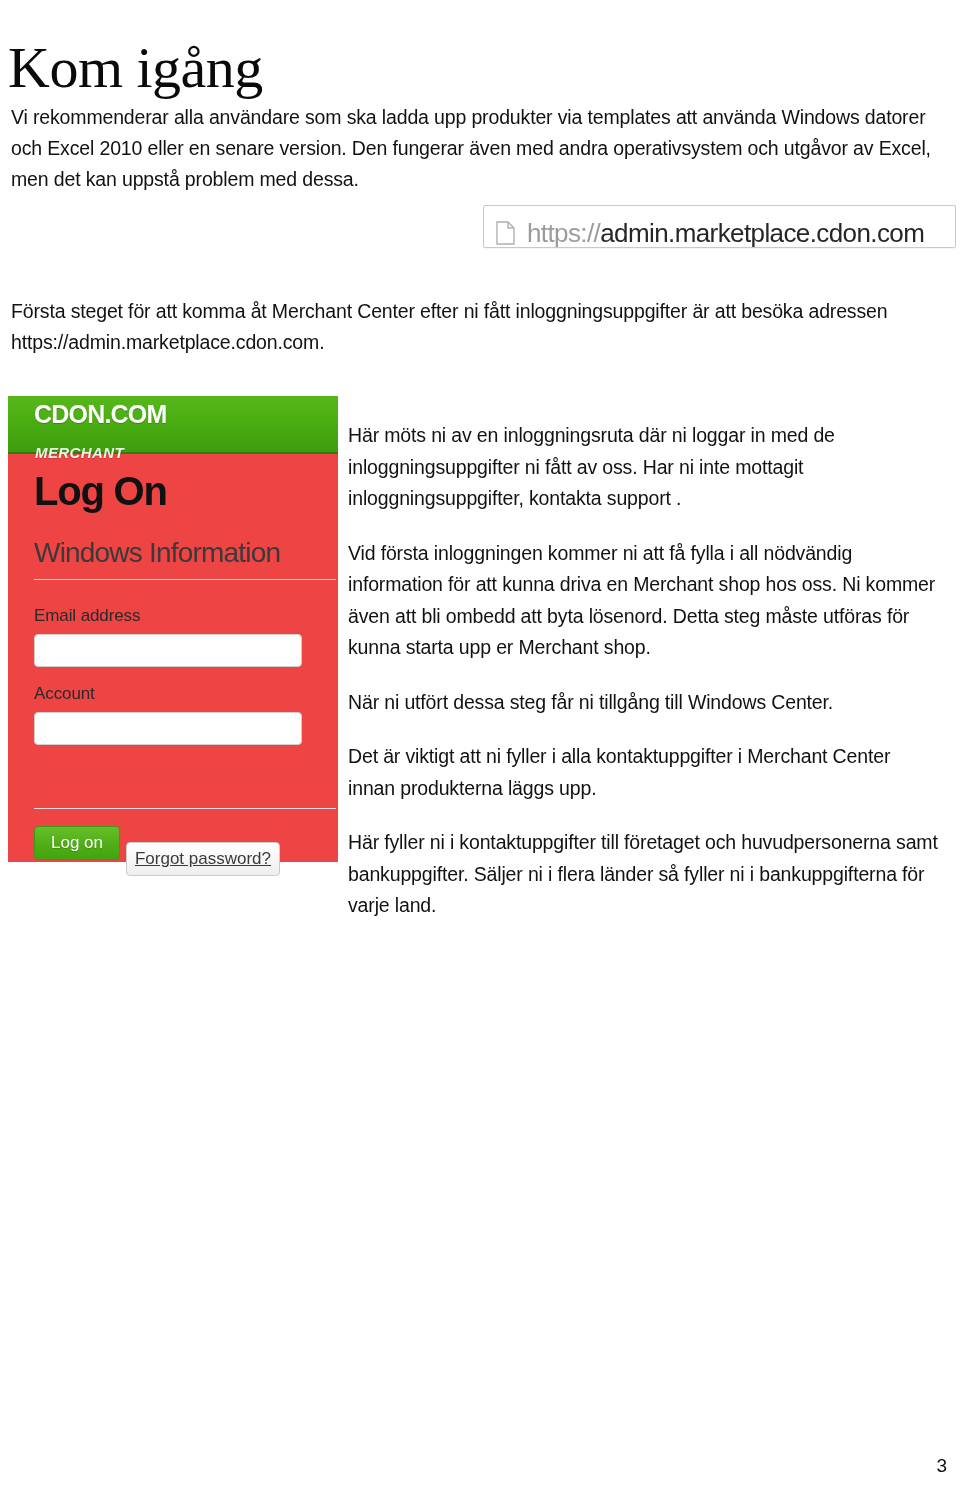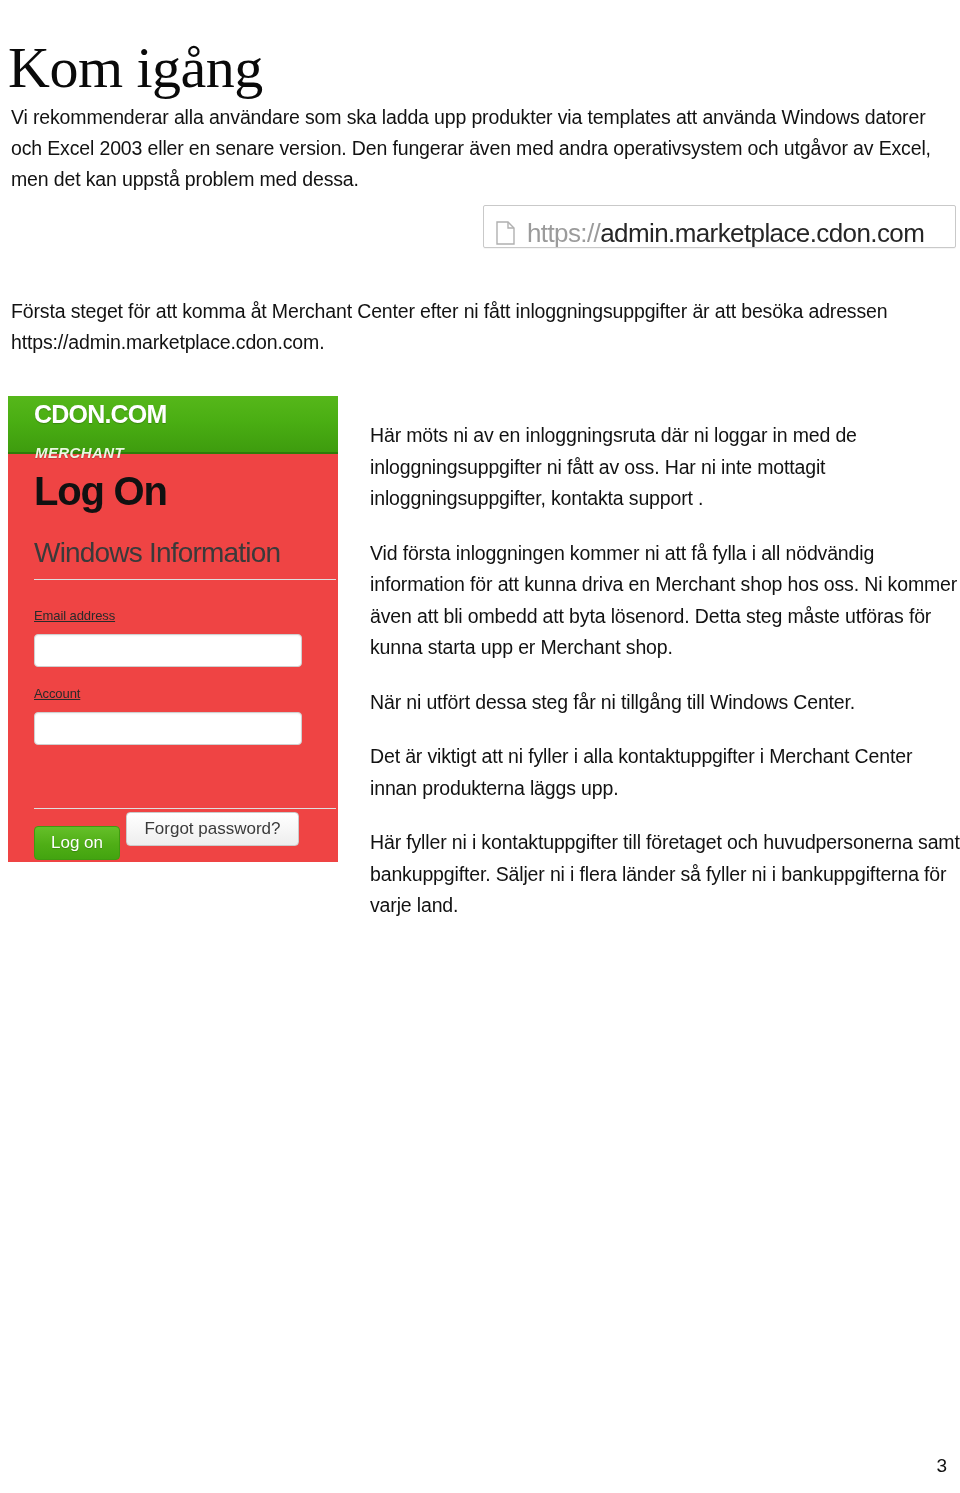--- a/index.html
+++ b/index.html
@@ -167,25 +167,24 @@
     height: 1px;
     background: #dedede;
   }
   .rule-top   { left: 26px; top: 183px; width: 302px; }
   .rule-bot   { left: 26px; top: 412px; width: 302px; }
 
   .field-label {
     position: absolute;
     left: 26px;
     font-family: "Liberation Sans", sans-serif;
-    font-size: 13px;
+    font-size: 17px;
     line-height: 20px;
     color: #2a2a2a;
     letter-spacing: -0.1px;
-    text-decoration: underline;
   }
   .label-email { top: 210px; }
   .label-pass  { top: 288px; }
 
   .field-box {
     position: absolute;
     left: 26px;
     width: 268px;
     height: 33px;
     border: 1px solid #cfcfcf;
@@ -211,39 +210,40 @@
     font-size: 17px;
     line-height: 32px;
     text-align: center;
     box-sizing: border-box;
     text-shadow: 0 1px 1px rgba(0,0,0,0.2);
     cursor: pointer;
   }
   .btn-forgot {
     position: absolute;
     left: 118px;
-    top: 416px;
-    width: 173px;
+    top: 446px;
+    width: 154px;
     height: 34px;
     border: 1px solid #cbcbcb;
     border-radius: 4px;
     background: linear-gradient(180deg, #ffffff 0%, #f6f6f6 55%, #eeeeee 100%);
     color: #3b3b3b;
     font-family: "Liberation Sans", sans-serif;
     font-size: 17px;
     line-height: 32px;
     text-align: center;
     box-sizing: border-box;
     cursor: pointer;
+    text-decoration: underline;
   }
 
   
   .rightcol {
     position: absolute;
-    left: 370px;
+    left: 348px;
     top: 420px;
     width: 590px;
   }
   .rp {
     font-size: 19.5px;
     line-height: 31.5px;
     color: #121212;
     letter-spacing: -0.15px;
     margin: 0 0 23px 0;
   }
@@ -260,21 +260,21 @@
     color: #111111;
   }
 </style>
 </head>
 <body>
 
 <div class="page">
 
   <h1 class="doc-title">Kom igång</h1>
 
-  <p class="intro">Vi rekommenderar alla användare som ska ladda upp produkter via templates att använda Windows datorer och Excel 2003 eller en senare version. Den fungerar även med andra operativsystem och utgåvor av Excel, men det kan uppstå problem med dessa.</p>
+  <p class="intro">Vi rekommenderar alla användare som ska ladda upp produkter via templates att använda Windows datorer och Excel 2010 eller en senare version. Den fungerar även med andra operativsystem och utgåvor av Excel, men det kan uppstå problem med dessa.</p>
 
   <div class="urlbar">
     <svg class="docicon" viewBox="0 0 19 24">
       <path d="M1 1 H12 L18 7 V23 H1 Z" fill="#ffffff" stroke="#b0b0b0" stroke-width="1.4"></path>
       <path d="M12 1 V7 H18" fill="none" stroke="#b0b0b0" stroke-width="1.4"></path>
     </svg>
     <span class="urltext"><span class="scheme">https://</span><span class="host">admin.marketplace.cdon.com</span></span>
   </div>
 
   <p class="p-adress">Första steget för att komma åt Merchant Center efter ni fått inloggningsuppgifter är att besöka adressen https://admin.marketplace.cdon.com.</p>

